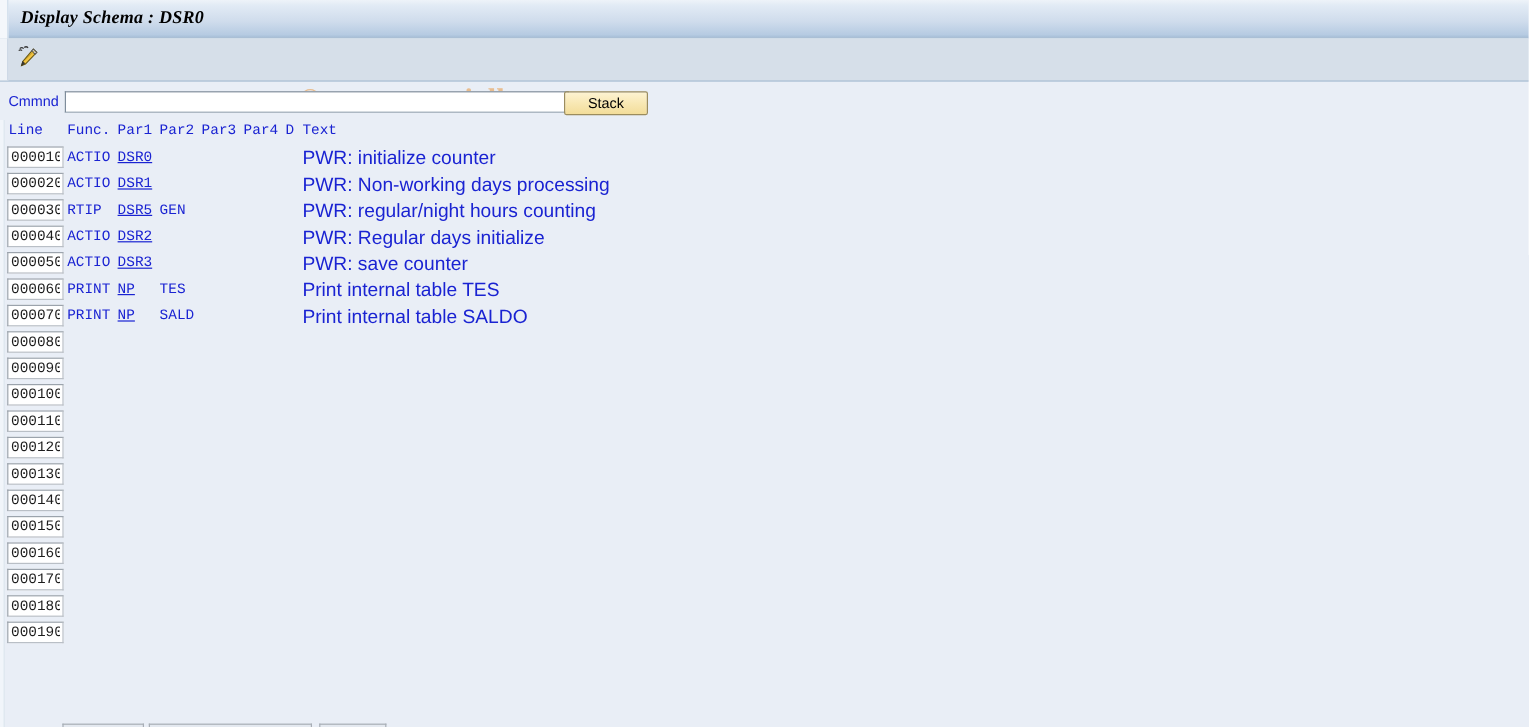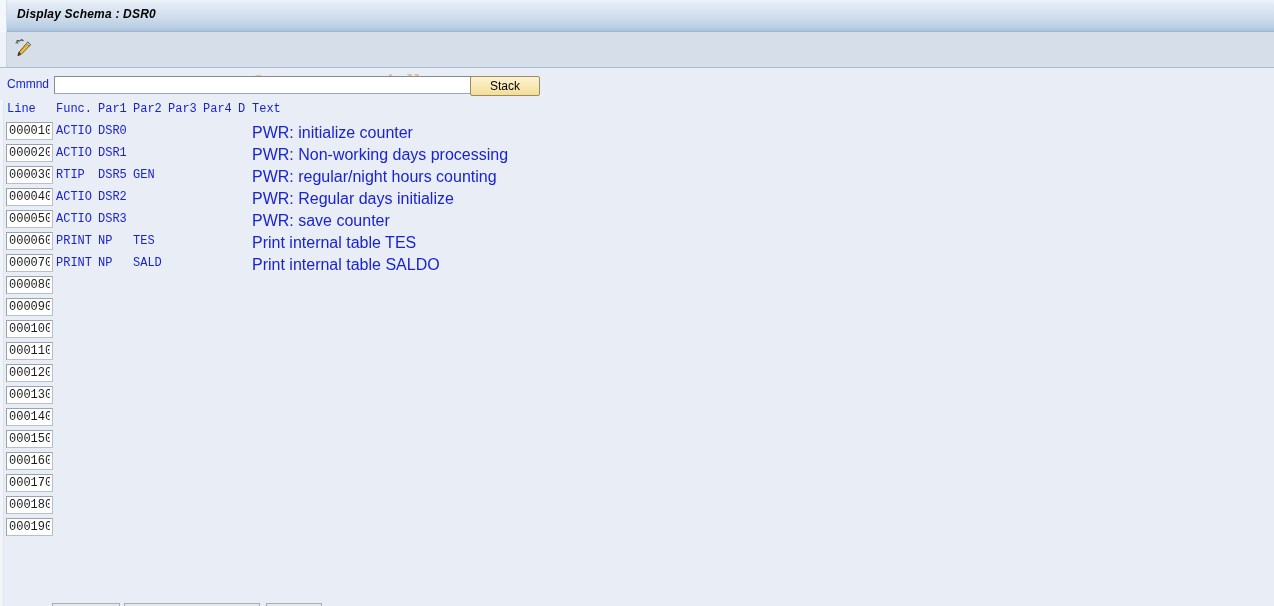--- a/index.html
+++ b/index.html
@@ -35,22 +35,22 @@
     left: 0; top: 0;
     width: 7px; height: 32px;
     background: #f4f7fb;
     border-right: 1px solid #cfdcea;
     box-sizing: border-box;
   }
   .title-text {
     position: absolute;
     left: 17px;
     top: 7px;
-    font-family: Liberation Sans, sans-serif;
-    font-size: 12px;
+    font-family: Liberation Serif, serif;
+    font-size: 15px;
     font-weight: bold;
     font-style: italic;
     color: #000000;
     letter-spacing: 0.2px;
     white-space: nowrap;
   }
 
   
   .toolbar {
     position: absolute;
@@ -210,21 +210,21 @@
     white-space: pre;
   }
   .cell.text {
     font-family: "Liberation Sans", sans-serif;
     font-size: 16px;
     color: #1a23d2;
   }
 
   
   .c-func { left: 56px; }
-  .c-p1   { left: 98px; }
+  .c-p1   { left: 98px; text-decoration: underline; }
   .c-p2   { left: 133px; }
   .c-txt  { left: 252px; }
 
   
   .btnstrip {
     position: absolute;
     left: 0;
     top: 600px;
     width: 1274px;
     height: 6px;

